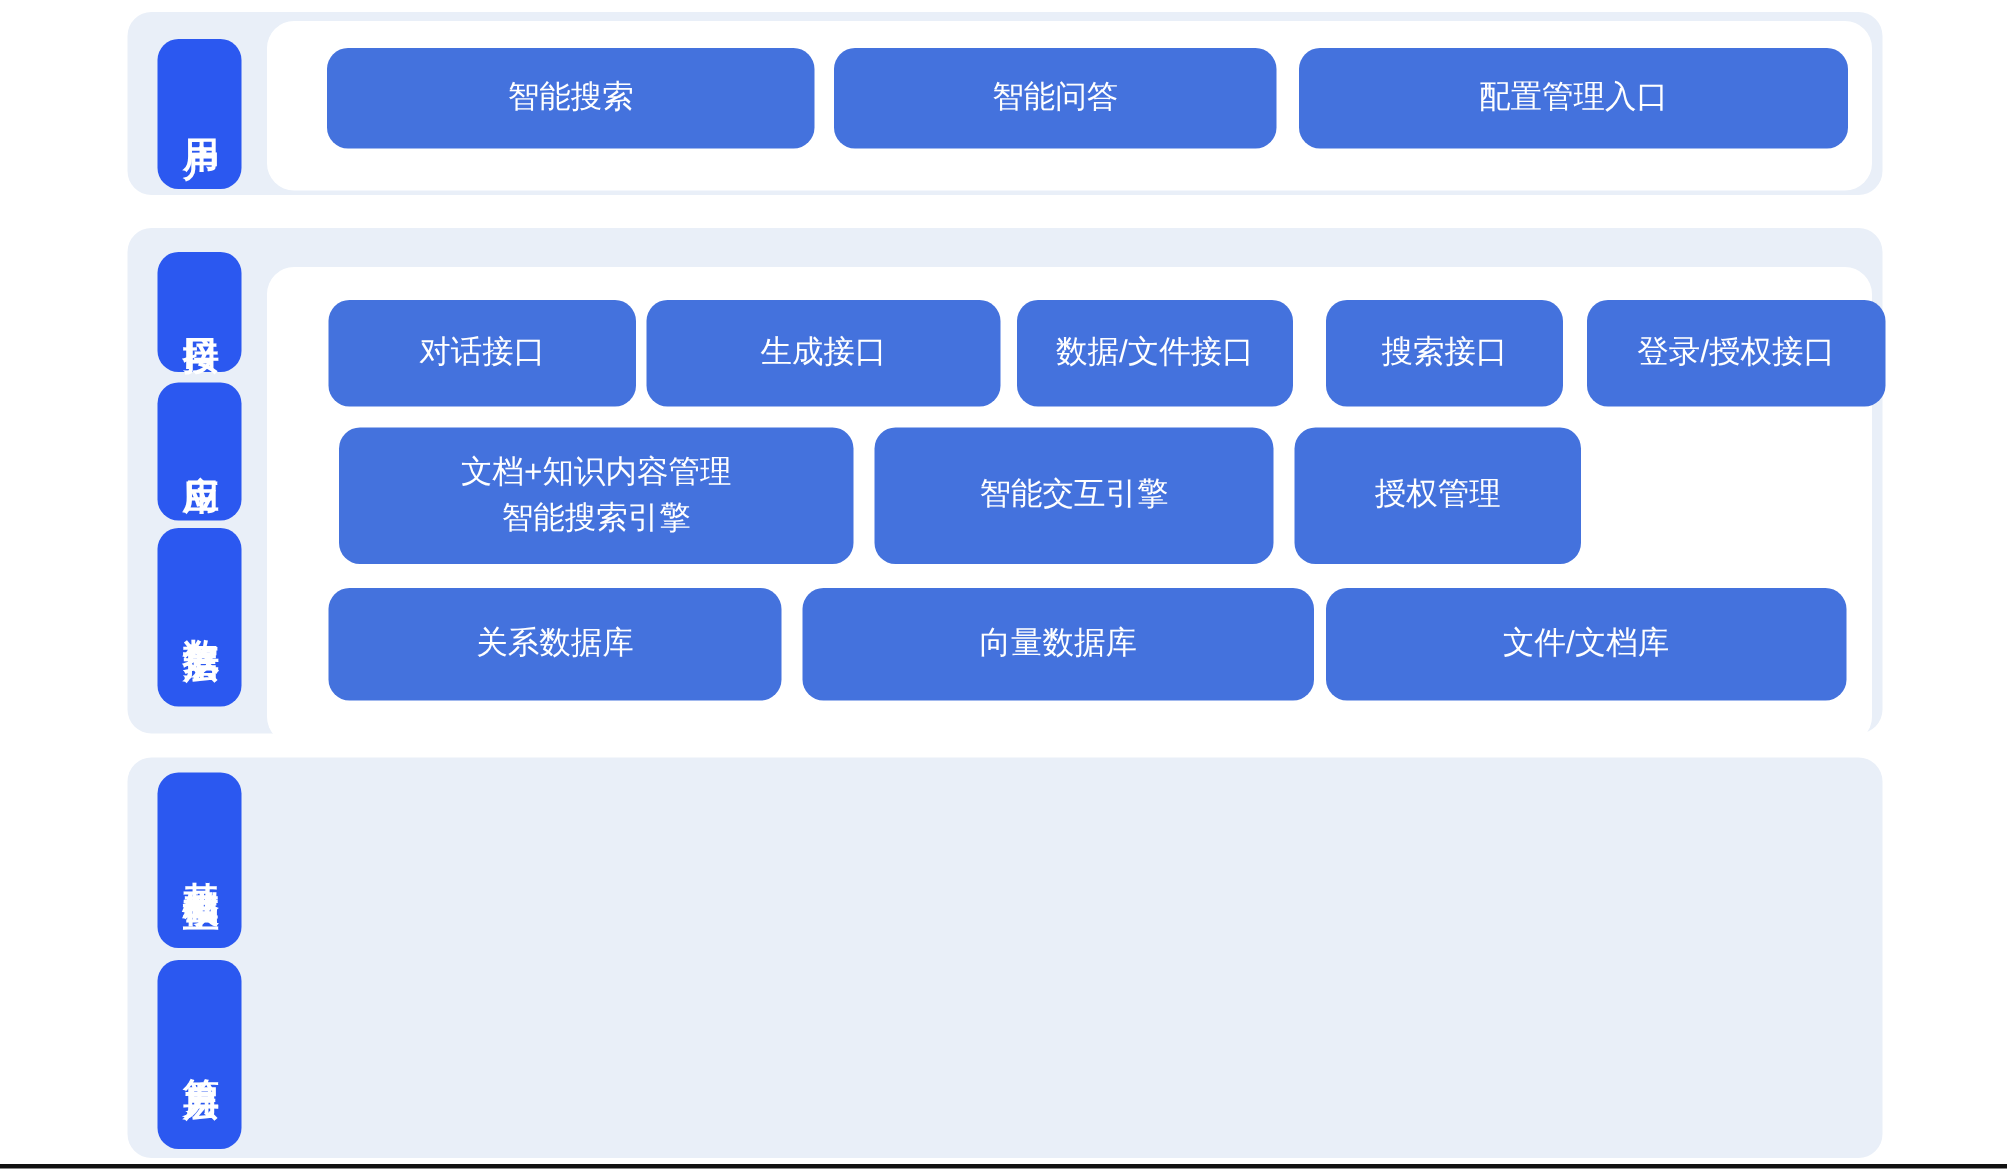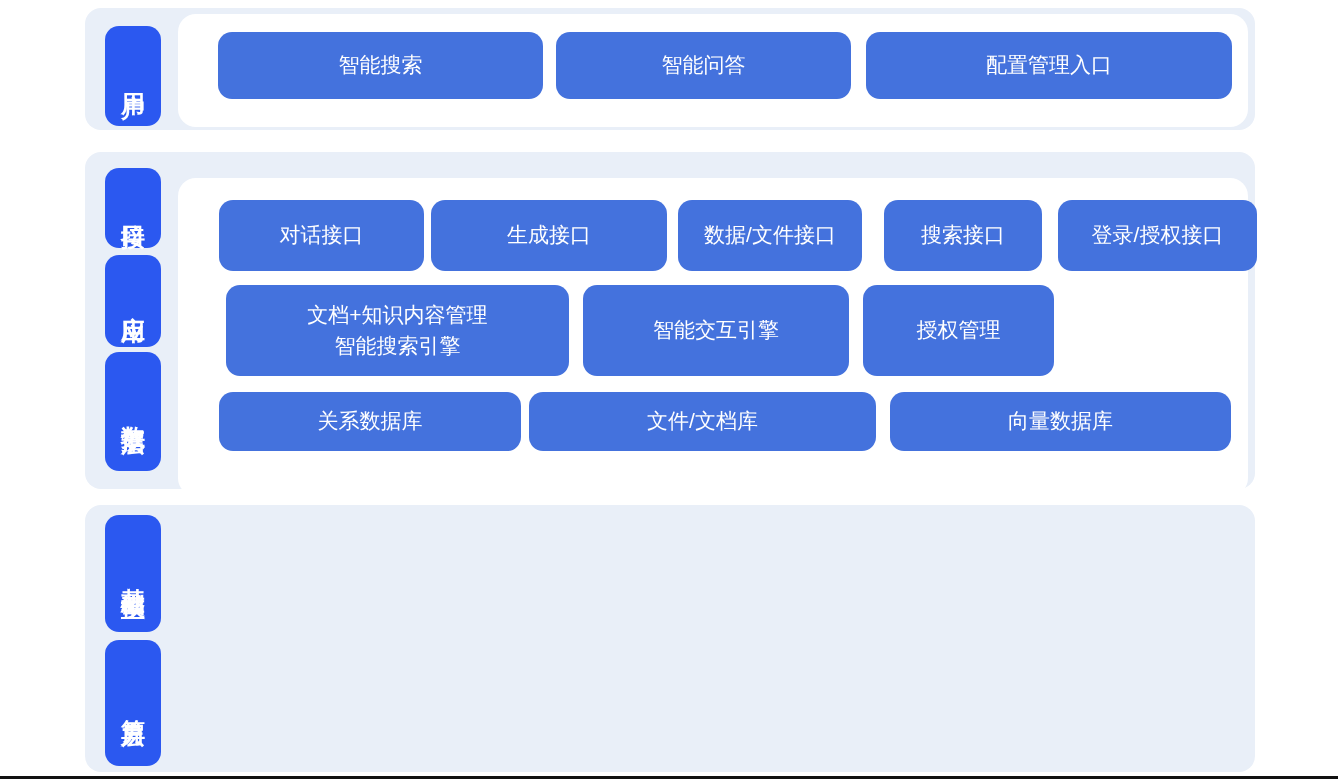--- a/index.html
+++ b/index.html
@@ -67,24 +67,24 @@
         <div class="box" style="width:199px;margin-left:16px">登录/授权接口</div>
       </div>
 
       <div class="row" style="left:48px;top:107px;height:91px">
         <div class="box" style="width:343px">文档+知识内容管理
 智能搜索引擎</div>
         <div class="box" style="width:266px;margin-left:14px">智能交互引擎</div>
         <div class="box" style="width:191px;margin-left:14px">授权管理</div>
       </div>
 
-      <div class="row" style="left:41px;top:214px;height:59px">
+      <div class="row" style="left:41px;top:214px;height:75px">
         <div class="box" style="width:302px">关系数据库</div>
+        <div class="box" style="width:341px;margin-left:14px">向量数据库</div>
         <div class="box" style="width:347px;margin-left:8px">文件/文档库</div>
-        <div class="box" style="width:341px;margin-left:14px">向量数据库</div>
       </div>
 
     </div>
   </section>
 
   <section id="sec3" class="section">
     <div class="pill" style="top:10px;height:117px">基础模型</div>
     <div class="pill" style="top:135px;height:126px">算力层</div>
   </section>
 

